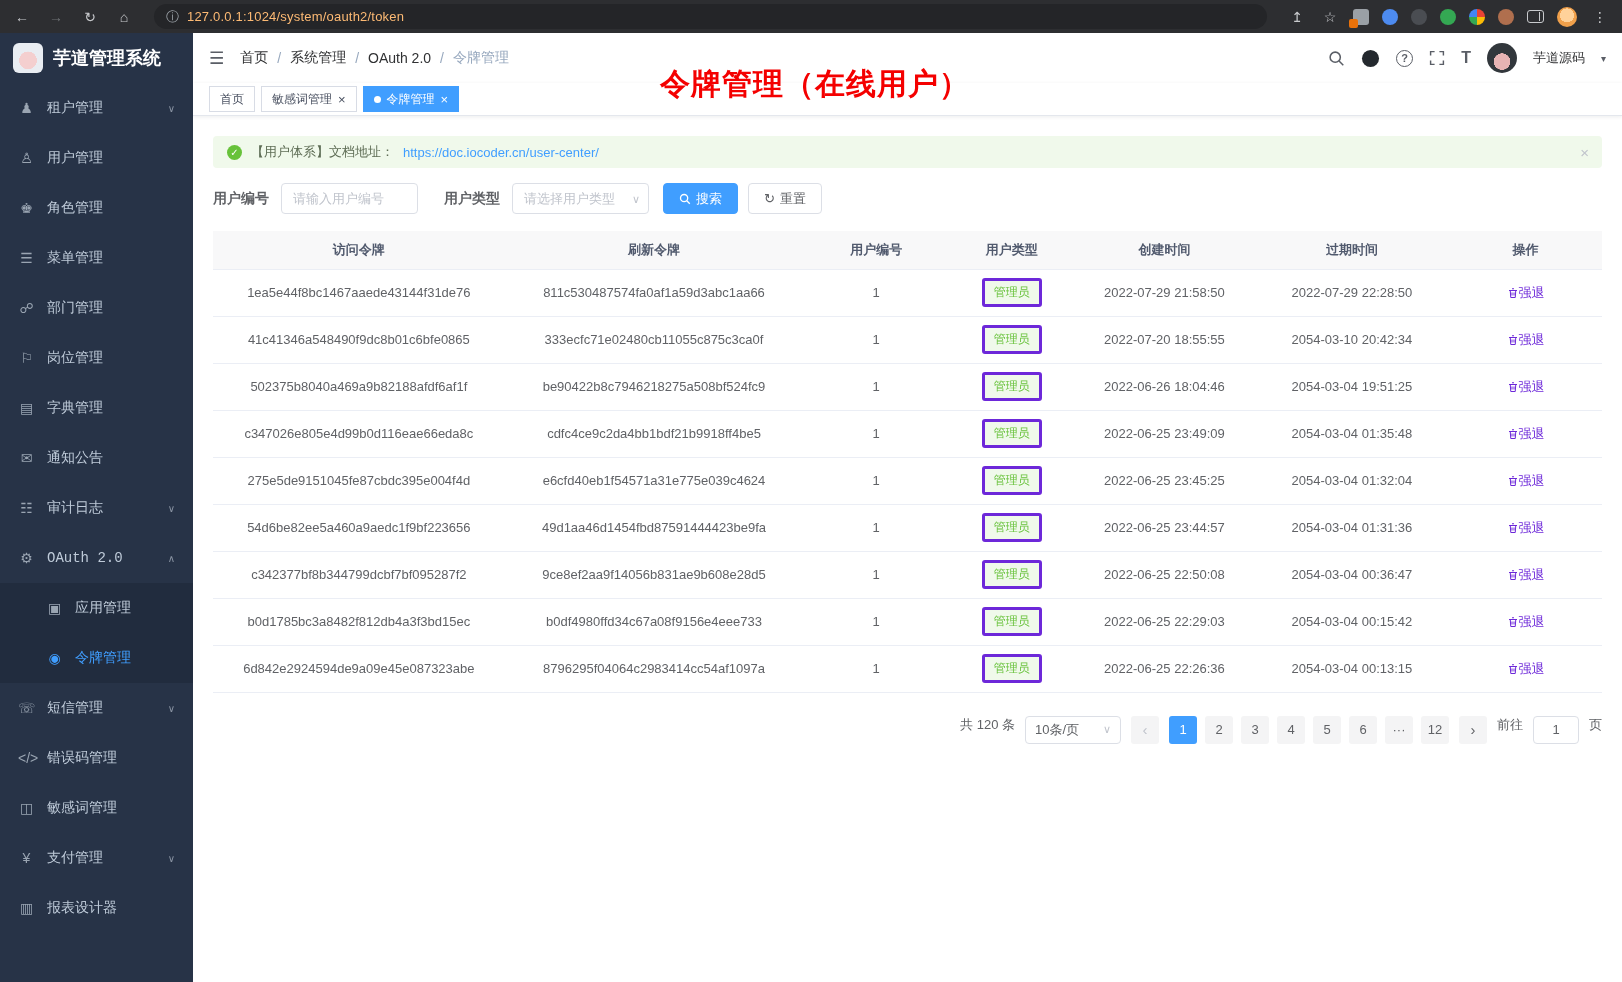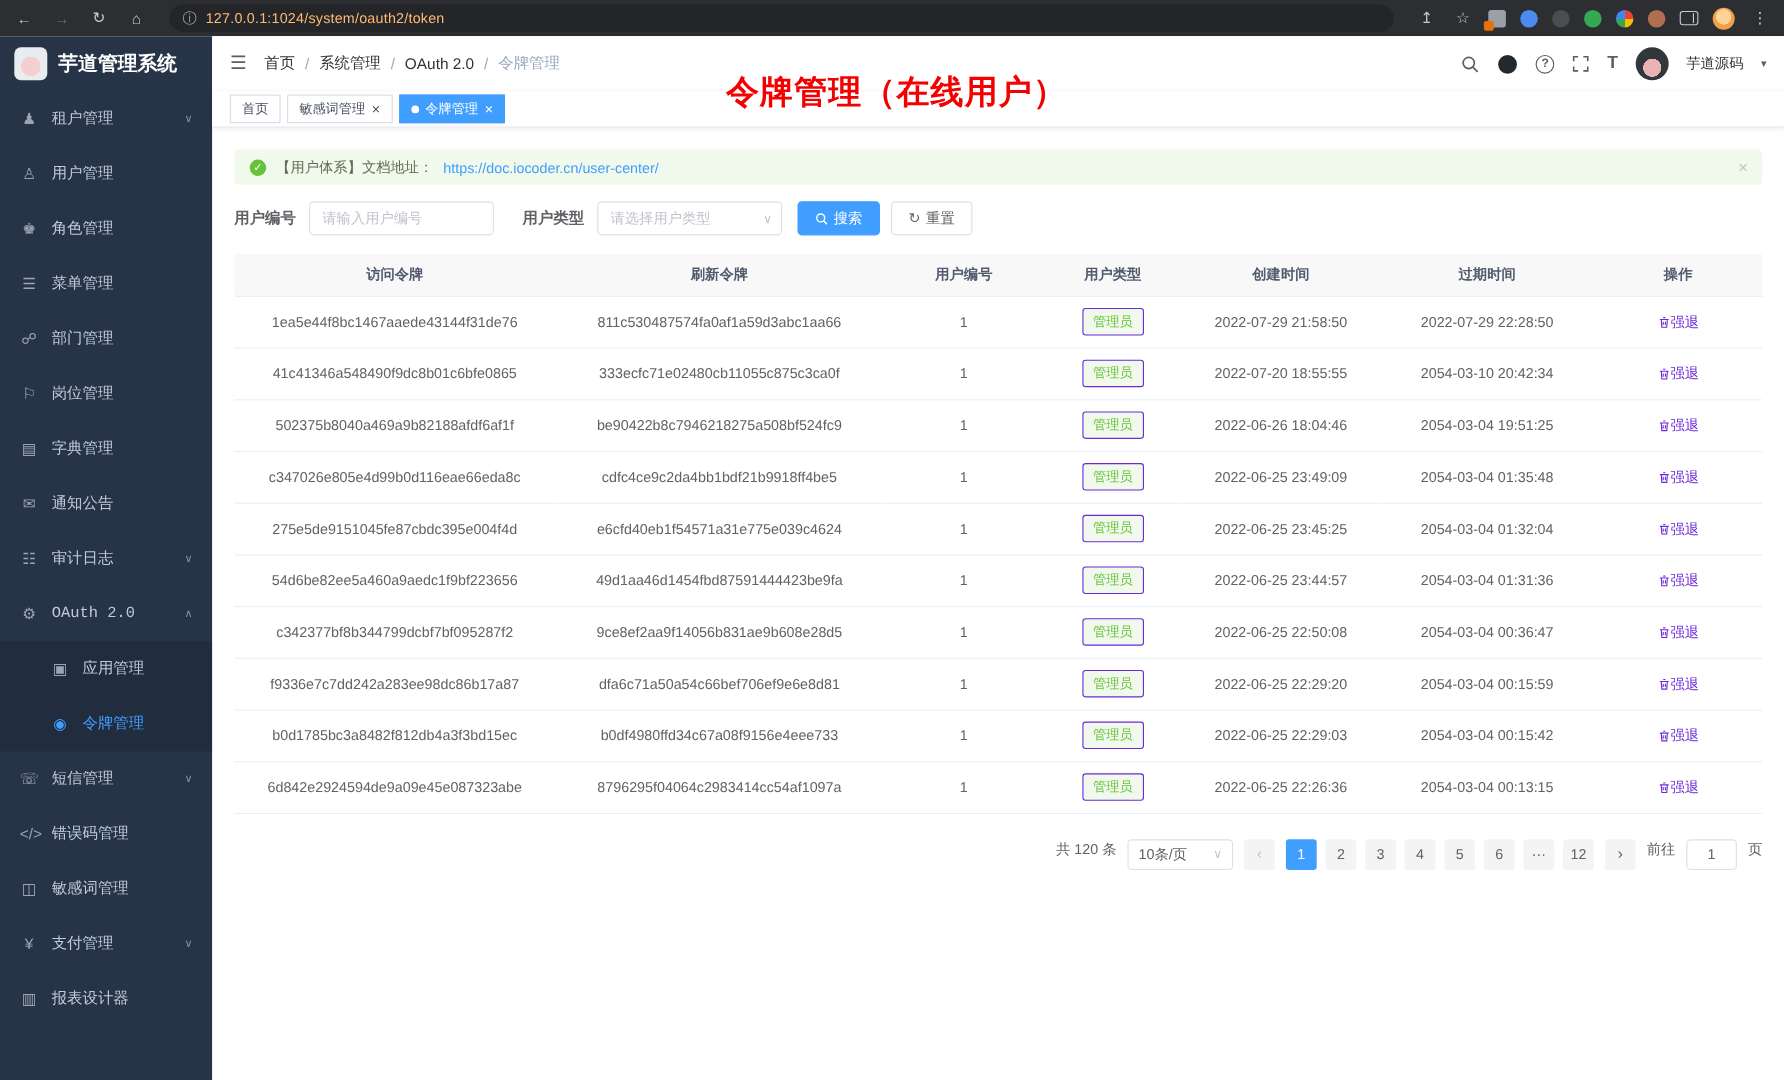--- a/index.html
+++ b/index.html
@@ -70,35 +70,35 @@
   .content { flex:1; padding:20px; overflow:hidden; }
   .alert { height:32px; background:#f0f9eb; border-radius:4px; display:flex; align-items:center; gap:9px; padding:0 14px; font-size:13px; position:relative; }
   .alert-check { width:15px; height:15px; border-radius:50%; background:#67c23a; color:#fff; font-size:10px; display:flex; align-items:center; justify-content:center; flex-shrink:0; }
   .alert-text { color:#5e6d55; }
   .alert-link { color:#409eff; text-decoration:none; cursor:pointer; }
   .alert-close { position:absolute; right:13px; color:#c0c4cc; font-size:15px; cursor:pointer; }
 
   .filters { display:flex; align-items:center; margin-top:15px; font-size:14px; }
   .f-label { font-weight:bold; color:#606266; margin-right:12px; white-space:nowrap; }
   .f-label.lbl2 { margin-left:26px; }
-  .f-input { width:168px; height:31px; border:1px solid #dcdfe6; border-radius:4px; padding:0 11px; font-size:13px; color:#4d7c0f; outline:none; font-family:inherit; }
+  .f-input { width:137px; height:31px; border:1px solid #dcdfe6; border-radius:4px; padding:0 11px; font-size:13px; color:#4d7c0f; outline:none; font-family:inherit; }
   .f-input::placeholder { color:#c0c4cc; }
   .select-wrap { position:relative; }
   .select-wrap .f-input { padding-right:26px; background:#fff; cursor:pointer; }
   .chev { color:#c0c4cc; font-size:11px; }
   .select-wrap .chev { position:absolute; right:9px; top:50%; transform:translateY(-50%); }
   .btn { height:31px; border-radius:4px; font-size:13px; display:inline-flex; align-items:center; gap:5px; padding:0 15px; cursor:pointer; font-family:inherit; }
   .btn-primary { background:#409eff; border:1px solid #409eff; color:#fff; margin-left:14px; }
   .btn-plain { background:#fff; border:1px solid #dcdfe6; color:#606266; margin-left:10px; }
   .reset-glyph { font-size:13px; }
 
   table.tokens { width:100%; border-collapse:collapse; margin-top:17px; font-size:13px; color:#606266; table-layout:fixed; }
   .tokens th { height:38px; background:#f8f8f9; font-weight:bold; color:#515a6e; text-align:center; border-bottom:1px solid #ebeef5; font-size:13px; }
   .tokens td { height:47px; text-align:center; border-bottom:1px solid #ebeef5; white-space:nowrap; overflow:hidden; }
-  .badge-admin { display:inline-block; padding:2px 9px; font-size:12px; color:#67c23a; background:#f0f9eb; border:1px solid #6d28d9; border-radius:3px; line-height:1.6; }
+  .badge-admin { display:inline-block; padding:2px 9px; font-size:12px; color:#67c23a; background:#f0f9eb; border:3px solid #6d28d9; border-radius:3px; line-height:1.6; }
   .action-link { color:#6d28d9; display:inline-flex; align-items:center; gap:0; cursor:pointer; }
   .trash-icon { display:block; }
 
   .pagination { display:flex; align-items:flex-start; justify-content:flex-end; gap:10px; margin-top:23px; font-size:13px; color:#606266; }
   .page-size { width:96px; height:28px; border:1px solid #dcdfe6; border-radius:4px; display:flex; align-items:center; justify-content:space-between; padding:0 9px; cursor:pointer; background:#fff; }
   .pager { display:flex; gap:8px; }
   .page-btn { min-width:28px; height:28px; border:none; border-radius:3px; background:#f4f4f5; color:#606266; font-size:13px; display:flex; align-items:center; justify-content:center; cursor:pointer; font-family:inherit; padding:0 4px; }
   .page-btn.active { background:#409eff; color:#fff; }
   .page-btn.nav { font-size:15px; }
   .page-btn.disabled { color:#c0c4cc; cursor:default; }
@@ -439,36 +439,20 @@
       </span>
     </td>
   </tr>
             <tr>
     <td class="c-access">c342377bf8b344799dcbf7bf095287f2</td>
     <td class="c-refresh">9ce8ef2aa9f14056b831ae9b608e28d5</td>
     <td class="c-uid">1</td>
     <td><span class="badge-admin">管理员</span></td>
     <td class="c-created">2022-06-25 22:50:08</td>
     <td class="c-expires">2054-03-04 00:36:47</td>
-    <td>
-      <span class="action-link">
-        <svg class="trash-icon" width="12" height="12" viewBox="0 0 24 24">
-                    <path d="M4 7 H20 M10 3.5 H14 M6.5 7 L7.5 21 H16.5 L17.5 7 M10 11 V17 M14 11 V17" fill="none" stroke="currentColor" stroke-width="2"></path>
-                  </svg>
-        <span class="action-label">强退</span>
-      </span>
-    </td>
-  </tr>
-            <tr>
-    <td class="c-access">f9336e7c7dd242a283ee98dc86b17a87</td>
-    <td class="c-refresh">dfa6c71a50a54c66bef706ef9e6e8d81</td>
-    <td class="c-uid">1</td>
-    <td><span class="badge-admin">管理员</span></td>
-    <td class="c-created">2022-06-25 22:29:20</td>
-    <td class="c-expires">2054-03-04 00:15:59</td>
     <td>
       <span class="action-link">
         <svg class="trash-icon" width="12" height="12" viewBox="0 0 24 24">
                     <path d="M4 7 H20 M10 3.5 H14 M6.5 7 L7.5 21 H16.5 L17.5 7 M10 11 V17 M14 11 V17" fill="none" stroke="currentColor" stroke-width="2"></path>
                   </svg>
         <span class="action-label">强退</span>
       </span>
     </td>
   </tr>
             <tr>

